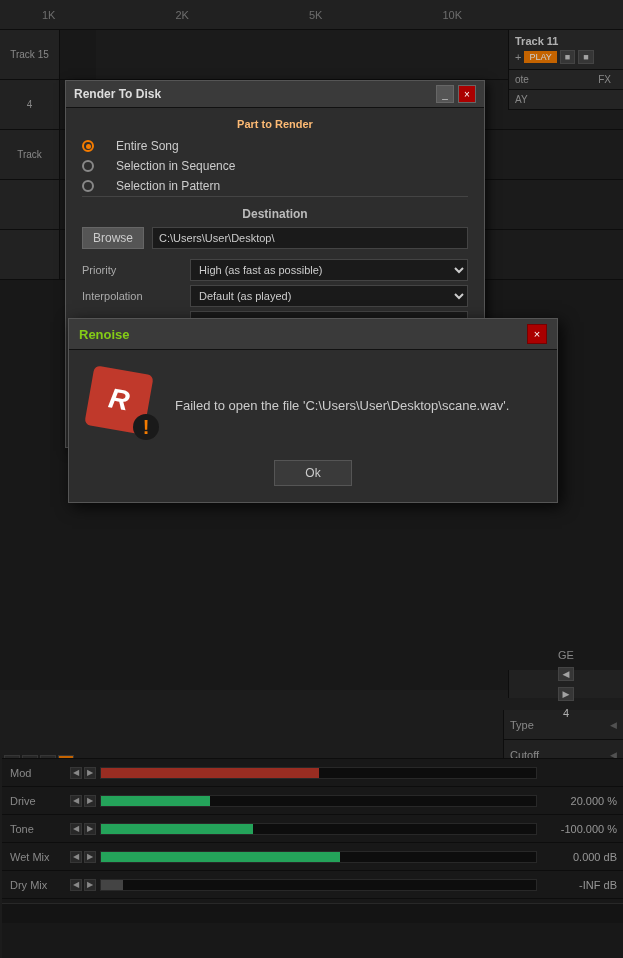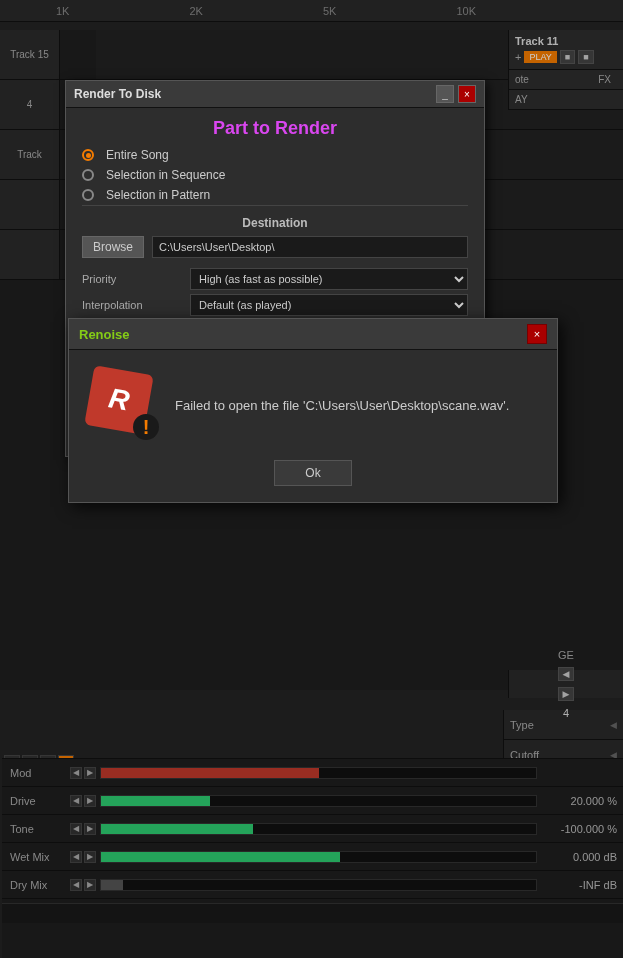--- a/index.html
+++ b/index.html
@@ -21,26 +21,26 @@
       width: 623px;
       height: 958px;
       background: #232323;
     }
 
     
     .ruler {
       position: absolute;
       top: 0; left: 0;
       width: 623px;
-      height: 22px;
+      height: 30px;
       background: #2a2a2a;
       border-bottom: 1px solid #111;
       display: flex;
       align-items: center;
-      padding-left: 56px;
+      padding-left: 42px;
       gap: 120px;
       color: #888;
       font-size: 11px;
     }
 
     
     .track-area {
       position: absolute;
       top: 30px; left: 0;
       width: 623px;
@@ -278,34 +278,34 @@
       padding: 0;
     }
 
     .win-btn.close {
       background: #a00;
       color: #fff;
     }
 
     .dialog-section-title {
       text-align: center;
-      color: #d946ef;
-      font-size: 18px;
+      color: #fdba74;
+      font-size: 11px;
       padding: 10px 0 6px;
       font-weight: bold;
     }
 
     .dialog-body {
       padding: 0 16px 12px;
     }
 
     .radio-row {
       display: flex;
       align-items: center;
-      gap: 12px;
+      gap: 22px;
       padding: 3px 0;
     }
 
     .radio-btn {
       width: 12px;
       height: 12px;
       border-radius: 50%;
       border: 2px solid #888;
       background: transparent;
       cursor: pointer;

